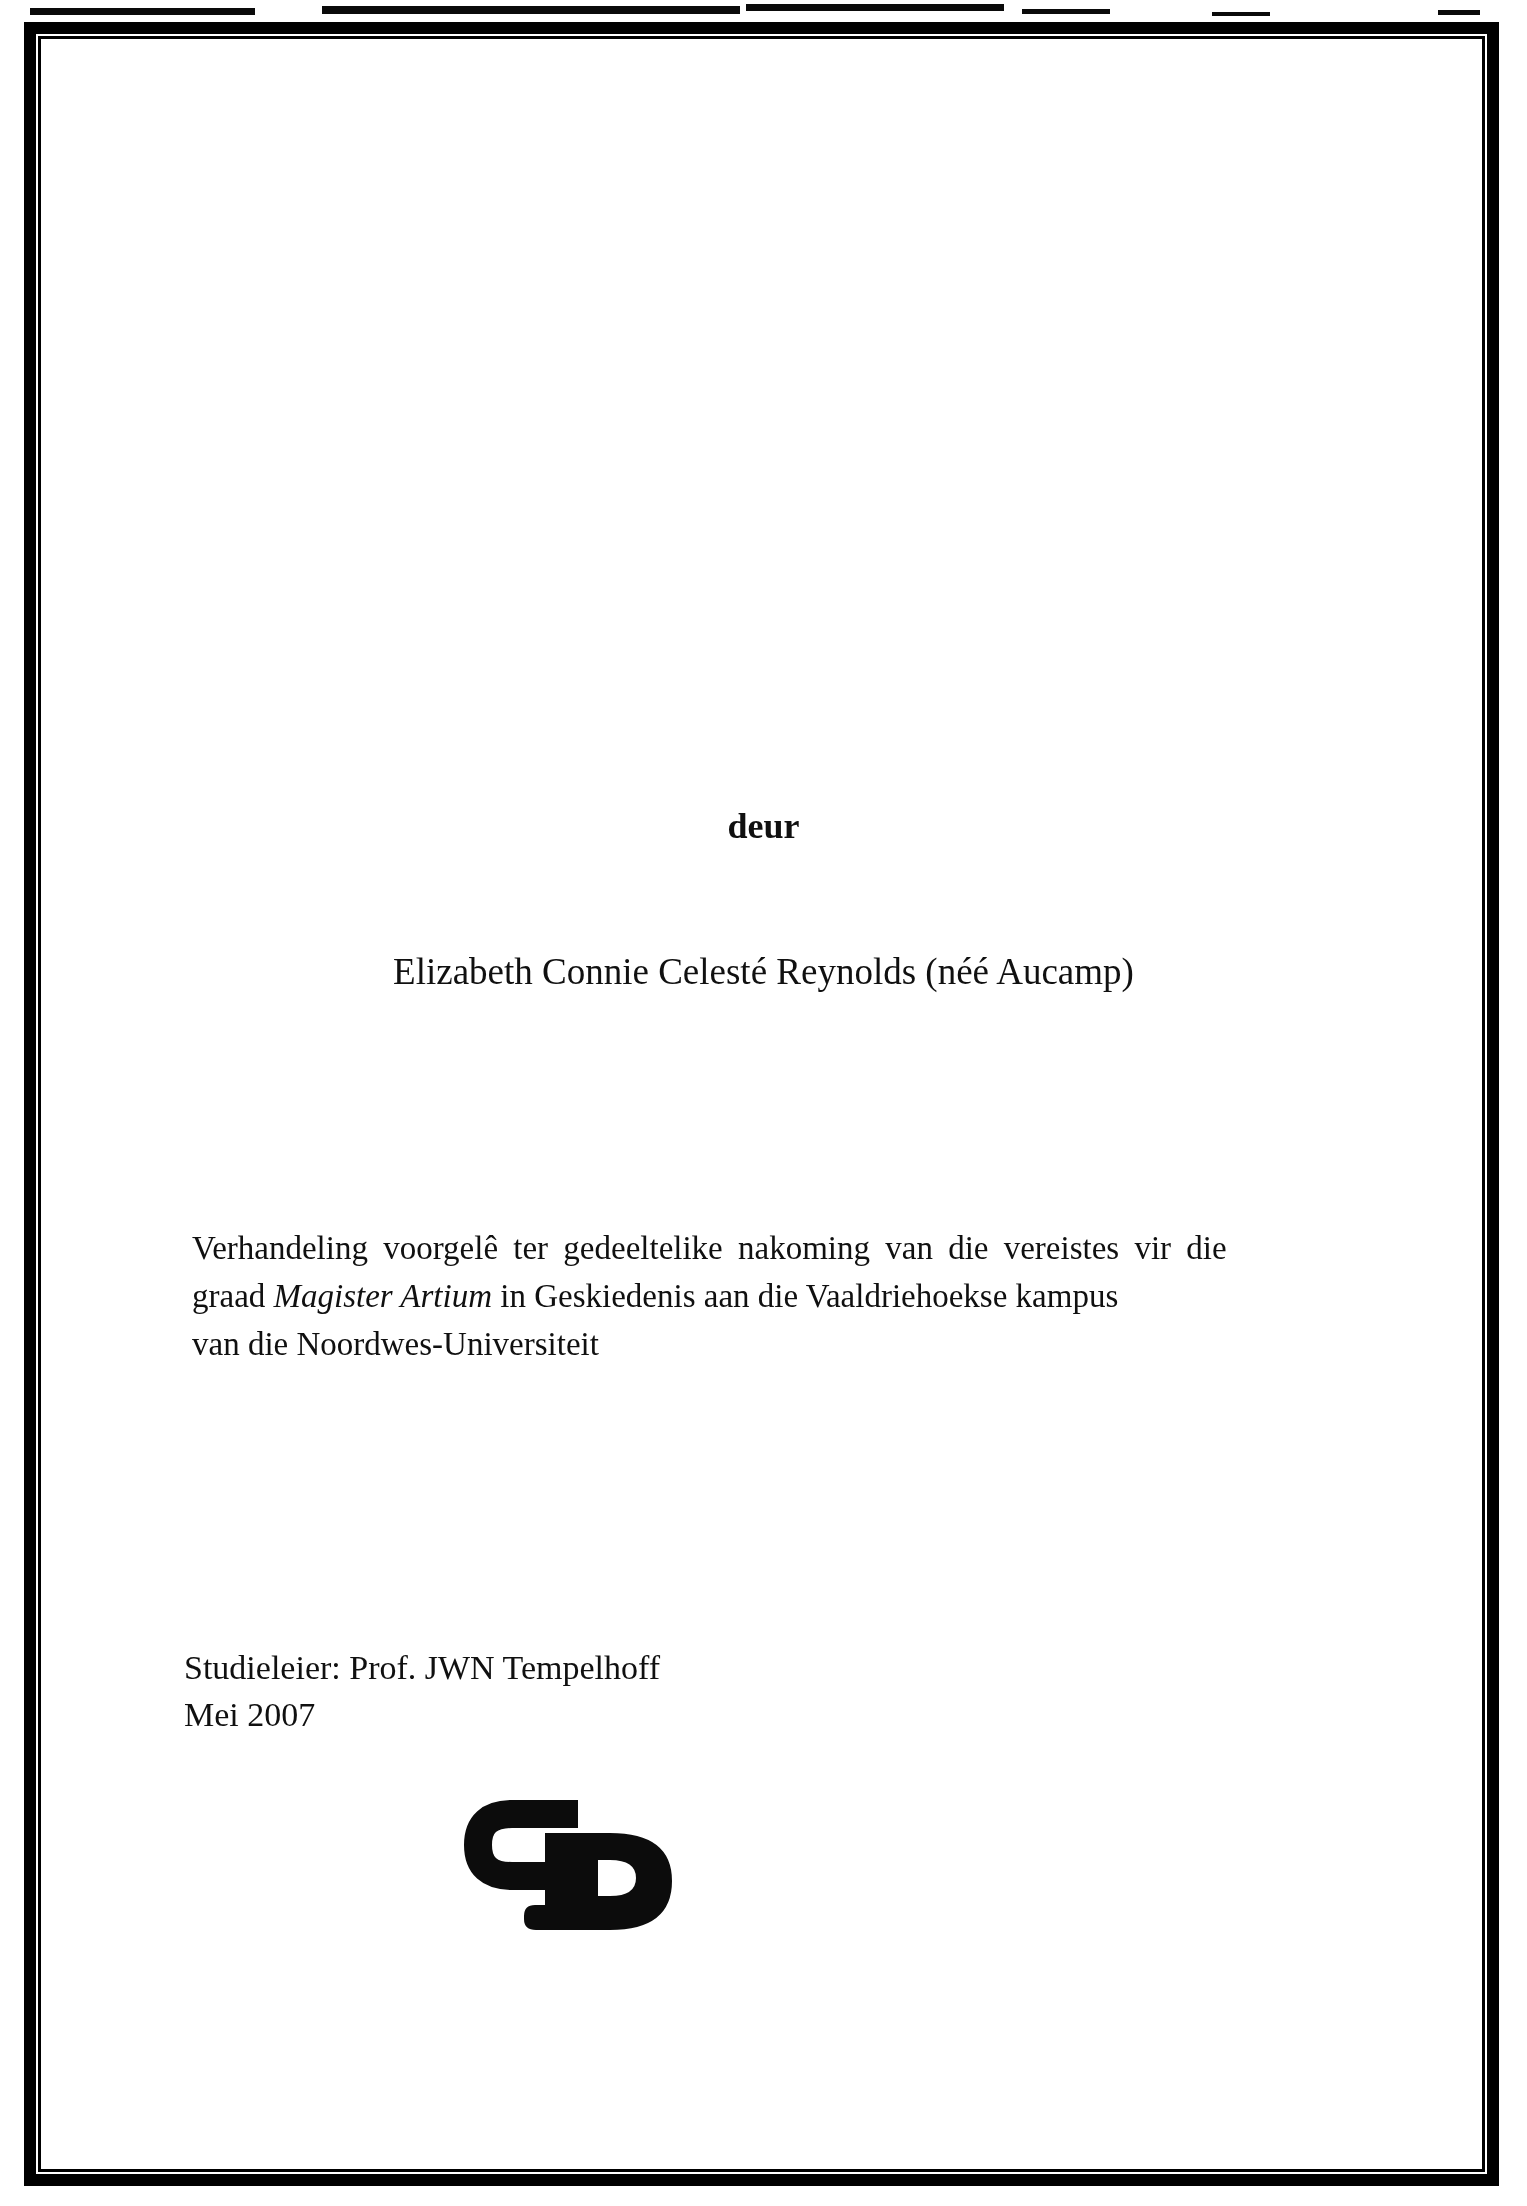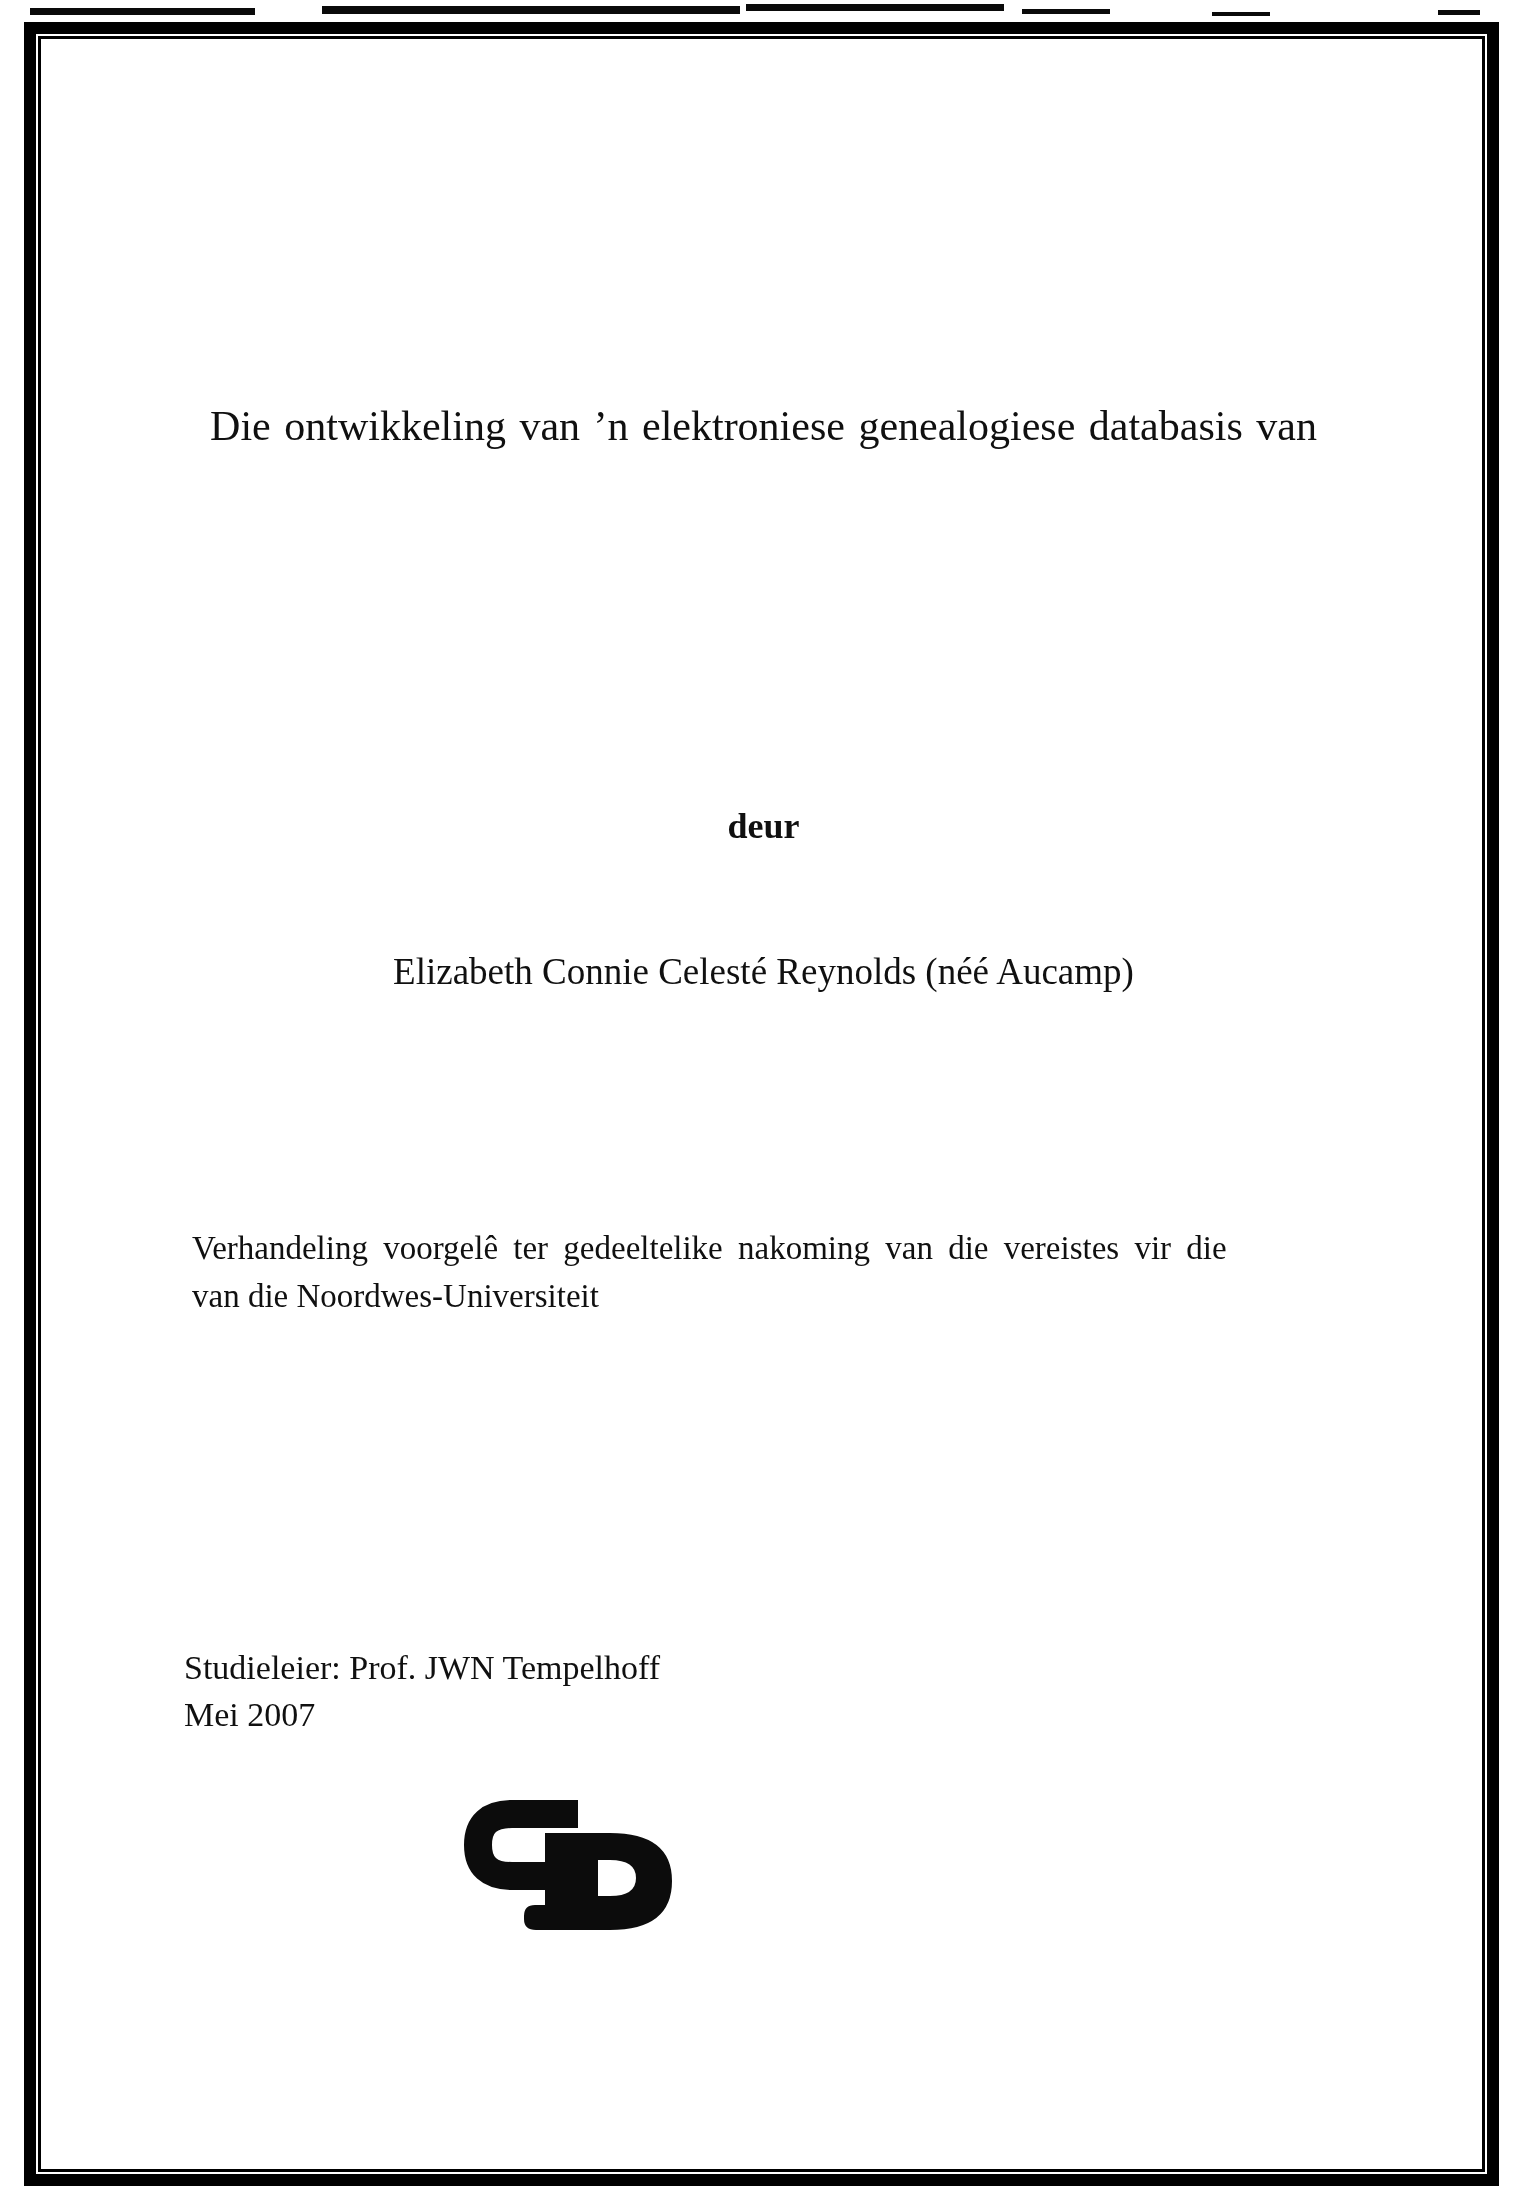--- a/index.html
+++ b/index.html
@@ -61,29 +61,29 @@
 <div class="artifact a3"></div>
 <div class="artifact a4"></div>
 <div class="artifact a5"></div>
 <div class="artifact a6"></div>
 
 <div class="frame-outer">
   <div class="frame-inner"></div>
 </div>
 
 <div class="title">
-  <div>Die ontwikkeling van ’n elektroniese genealogiese databasis van</div>
 </div>
 
 <div class="byline">deur</div>
 
 <div class="author">Elizabeth Connie Celesté Reynolds (néé Aucamp)</div>
 
 <div class="statement">
   <div class="just">Verhandeling voorgelê ter gedeeltelike nakoming van die vereistes vir die</div>
+  <div><span>graad </span><em>Magister Artium</em><span> in Geskiedenis aan die Vaaldriehoekse kampus</span></div>
   <div>van die Noordwes-Universiteit</div>
 </div>
 
 <div class="supervisor-block">
   <div>Studieleier: Prof. JWN Tempelhoff</div>
   <div>Mei 2007</div>
 </div>
 
 <div class="logo">
   <svg class="logo-icon" width="212" height="136" viewBox="0 0 212 136" aria-hidden="true">

